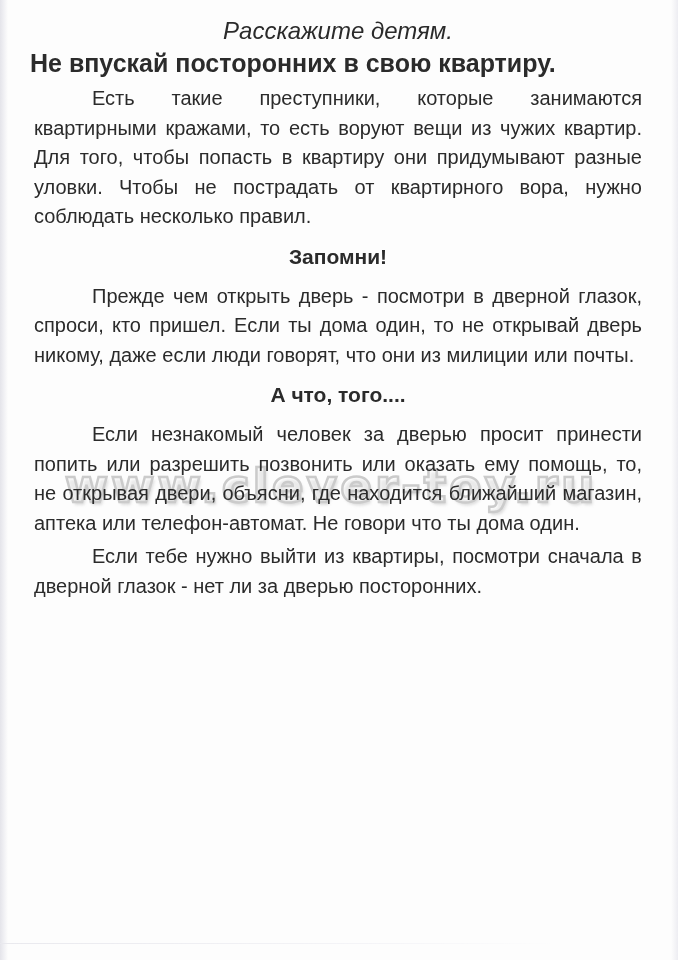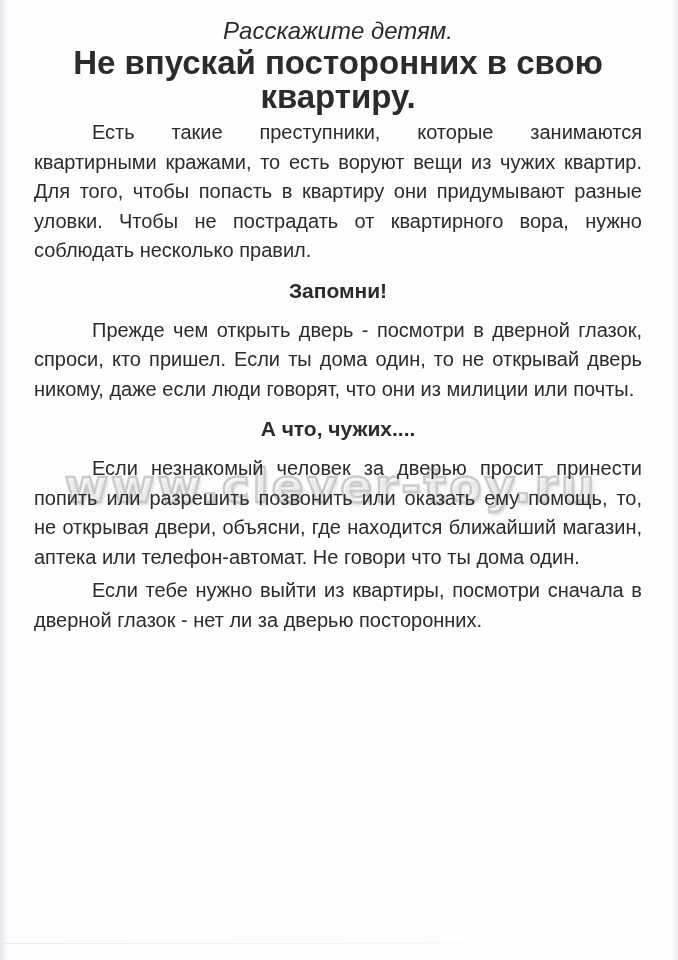--- a/index.html
+++ b/index.html
@@ -62,23 +62,22 @@
   }
   .kicker {
     text-align: center;
     font-style: italic;
     font-size: 24px;
     line-height: 30px;
     margin: 0;
     font-weight: normal;
   }
   .doc-title {
-    text-align: center;
     font-weight: bold;
-    font-size: 33px;
+    font-size: 25px;
     line-height: 34px;
     margin: 0;
   }
   p.body-par {
     margin: 4px;
     font-size: 20px;
     line-height: 29.5px;
     text-align: justify;
     text-indent: 58px;
   }
@@ -109,20 +108,20 @@
     <p class="kicker">Расскажите детям.</p>
 
     <h1 class="doc-title">Не впускай посторонних в свою квартиру.</h1>
 
     <p class="body-par par-intro">Есть такие преступники, которые занимаются квартирными кражами, то есть воруют вещи из чужих квартир. Для того, чтобы попасть в квартиру они придумывают разные уловки. Чтобы не пострадать от квартирного вора, нужно соблюдать несколько правил.</p>
 
     <h2 class="section-heading heading-remember">Запомни!</h2>
 
     <p class="body-par">Прежде чем открыть дверь - посмотри в дверной глазок, спроси, кто пришел. Если ты дома один, то не открывай дверь никому, даже если люди говорят, что они из милиции или почты.</p>
 
-    <h2 class="section-heading heading-whatif">А что, чужих....</h2>
+    <h2 class="section-heading heading-whatif">А что, того....</h2>
 
     <p class="body-par">Если незнакомый человек за дверью просит принести попить или разрешить позвонить или оказать ему помощь, то, не открывая двери, объясни, где находится ближайший магазин, аптека или телефон-автомат. Не говори что ты дома один.</p>
 
     <p class="body-par">Если тебе нужно выйти из квартиры, посмотри сначала в дверной глазок - нет ли за дверью посторонних.</p>
 
   </div>
 </div>
 
 </body></html>

